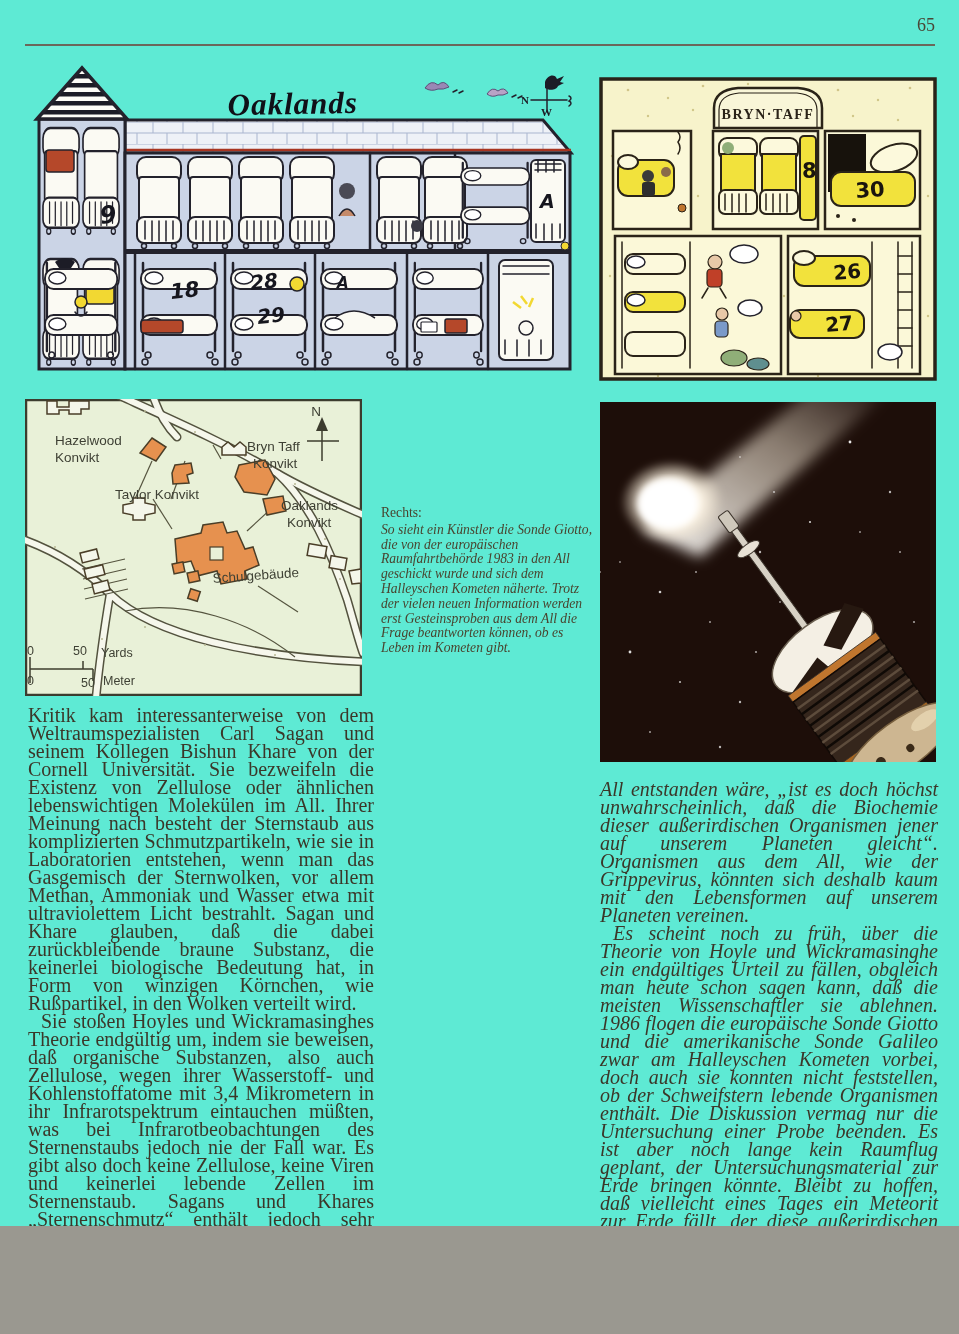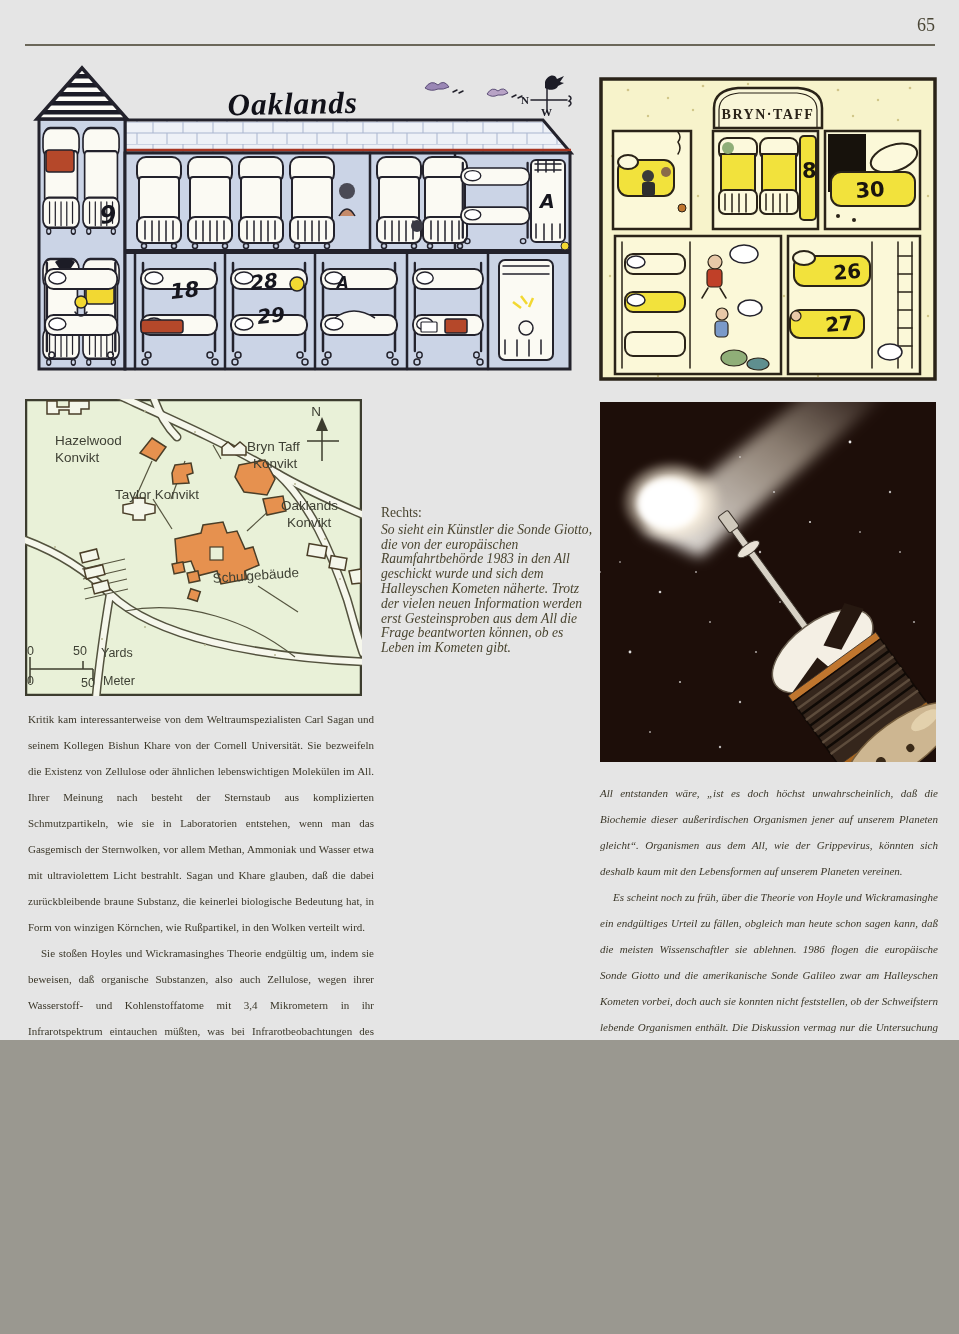--- a/index.html
+++ b/index.html
@@ -1,23 +1,23 @@
 <!DOCTYPE html>
 <html lang="de"><head>
 <meta charset="utf-8">
 <style>
   html,body{margin:0;padding:0;background:#9a9890;}
-  .page{position:relative;width:959px;height:1040px;background:#e5e5e5;overflow:hidden;
+  .page{position:relative;width:959px;height:1226px;background:#5eead4;overflow:hidden;
         font-family:"Liberation Serif",serif;color:#3b3729;}
   .top-rule{position:absolute;left:25px;top:44px;width:910px;height:1.5px;background:#6b675a;}
   .page-number{position:absolute;top:15px;right:24px;font-size:18px;color:#4a4636;}
   .caption{position:absolute;left:381px;top:506px;width:212px;font-size:13.6px;line-height:14.8px;color:#49442f;font-family:Liberation Serif, serif;}
   .caption .lead{margin:0 0 2px 0;font-style:normal;}
   .caption .body{margin:0;font-style:italic;}
-  .col{position:absolute;text-align:justify;font-size:11px;line-height:26px;color:#3b3729;
+  .col{position:absolute;text-align:justify;font-size:20px;line-height:18px;color:#3b3729;
        hyphens:auto;-webkit-hyphens:auto;}
   .col p{margin:0;}
   .col p.ind{text-indent:13px;}
   #col-left{left:28px;top:706px;width:346px;}
   #col-right{left:600px;top:780px;width:338px;font-style:italic;}
   .fig{position:absolute;}
   
   .bw{fill:#fbfaf3;stroke:#23222c;stroke-width:2;}
   .bw2{fill:#ffffff;stroke:#23222c;stroke-width:1.5;}
   .ln{stroke:#23222c;stroke-width:1.5;fill:none;stroke-linecap:round;}

